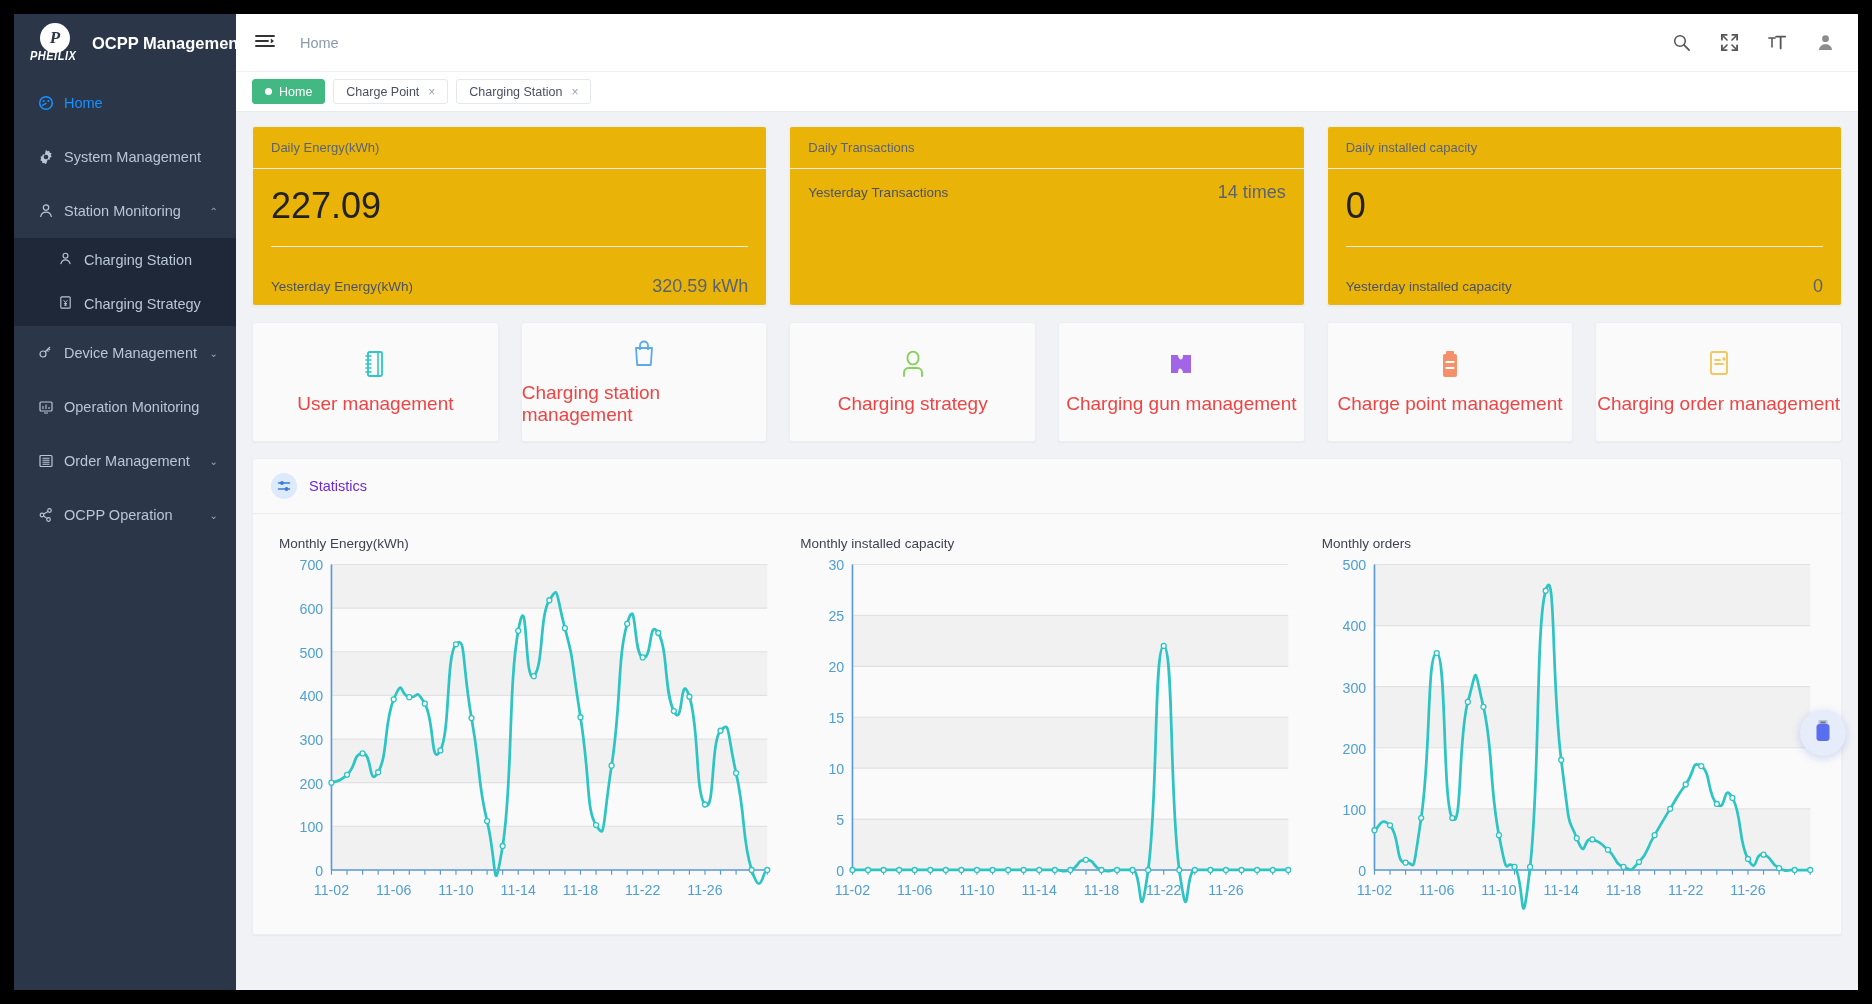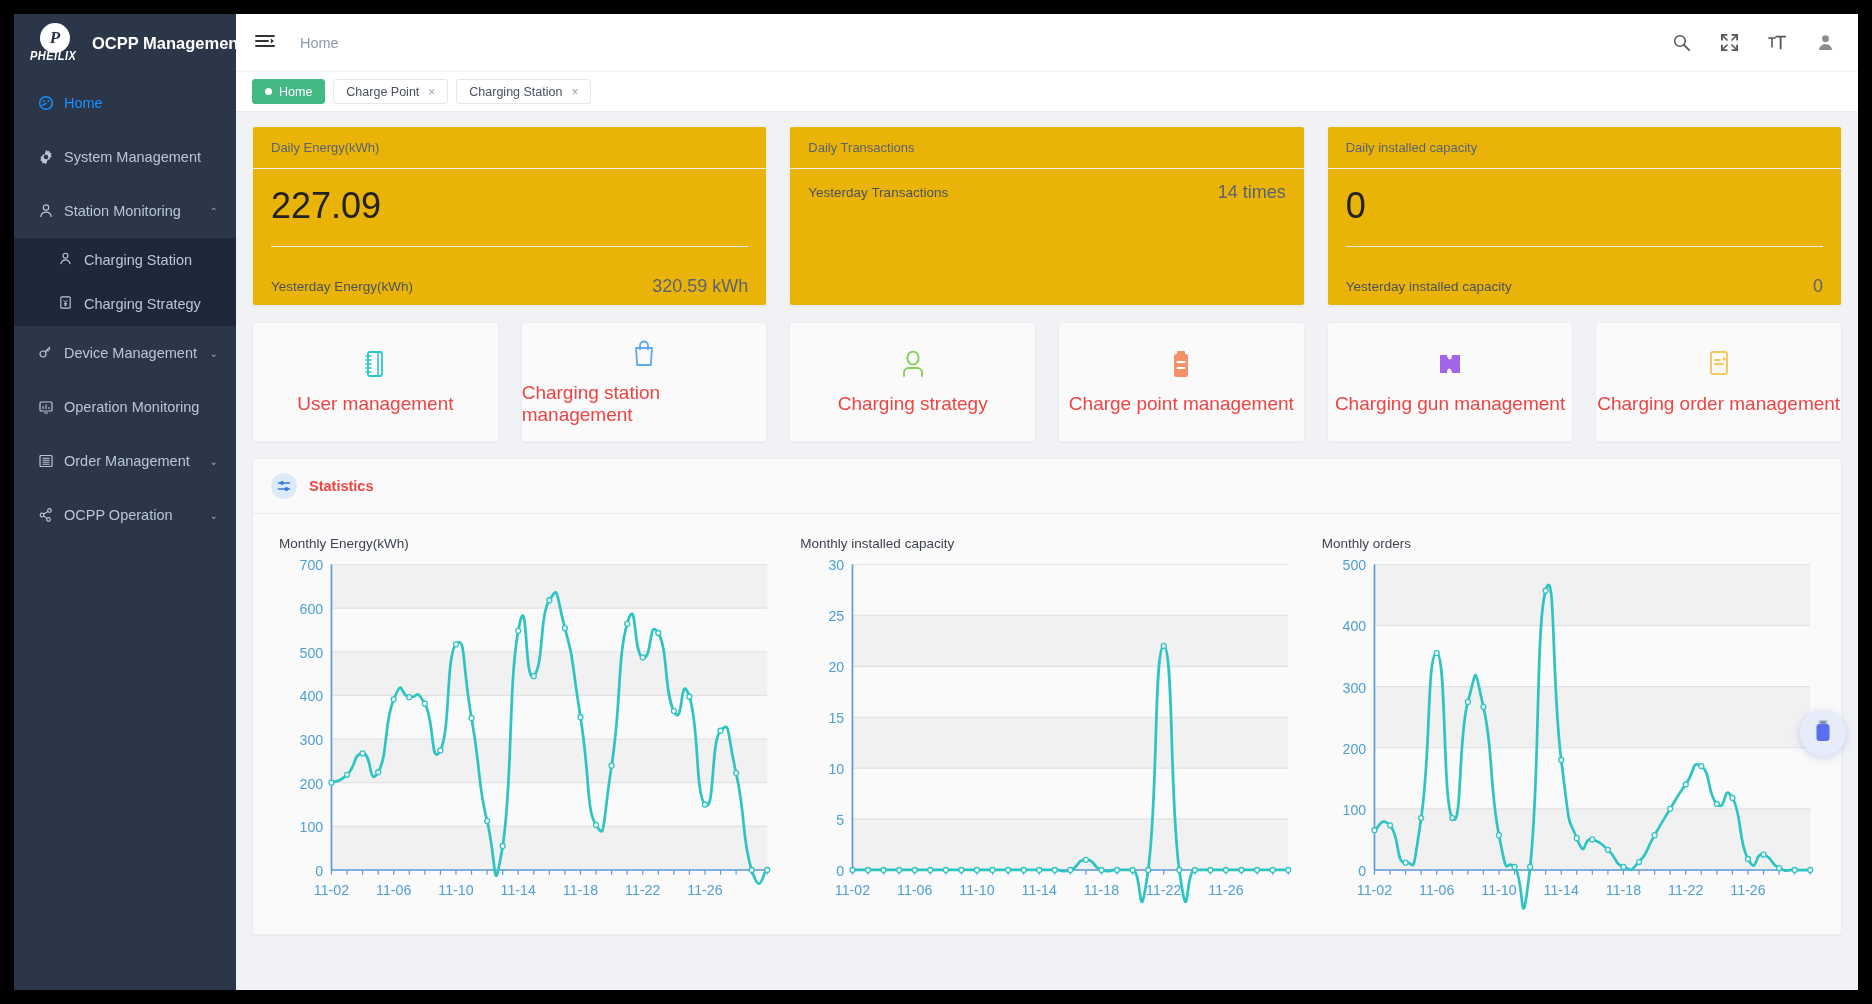--- a/index.html
+++ b/index.html
@@ -163,21 +163,21 @@
     overflow: hidden;
   }
   .panel-head {
     display: flex; align-items: center; gap: 12px;
     padding: 14px 18px; border-bottom: 1px solid #ececec;
   }
   .panel-head .ph-badge {
     width: 26px; height: 26px; border-radius: 50%;
     background: #ddeafc; display:flex; align-items:center; justify-content:center;
   }
-  .panel-head .ph-title { font-size: 14.5px; color: #ef4444; font-weight: bold; }
+  .panel-head .ph-title { font-size: 14.5px; color: #6d28d9; }
   .charts { display: flex; padding: 16px 12px 24px 12px; }
   .chart-box { flex: 1; min-width: 0; padding: 0 12px; }
   .chart-title { font-size: 13.5px; color: #3d4450; margin: 6px 0 4px 2px; }
   .chart-svg { width: 100%; display: block; }
 
   .axis-label { font-size: 12px; fill: #4f9fd4; font-family: "Liberation Sans", sans-serif; }
 
   
   .float-btn {
     position: absolute; right: 12px; top: 598px;
@@ -417,35 +417,35 @@
           <span class="tile-icon">
             <svg width="28" height="30" viewBox="0 0 28 30">
                 <ellipse cx="14" cy="9" rx="5.6" ry="6.4" fill="none" stroke="#86d15a" stroke-width="1.9"></ellipse>
                 <path d="M5 27v-3.5a4.5 4.5 0 014.5-4.5h9a4.5 4.5 0 014.5 4.5V27" fill="none" stroke="#86d15a" stroke-width="1.9" stroke-linecap="round"></path>
               </svg>
           </span>
           <span class="tile-label">Charging strategy</span>
         </div>
         <div class="tile">
           <span class="tile-icon">
+            <svg width="30" height="30" viewBox="0 0 30 30">
+                <path d="M5 6h7c0 3 2 4.5 3 4.5S17 9 17 6h8v18h-8c0-3-2-4.5-3-4.5S12 21 12 24H5z" fill="#a365e8"></path>
+              </svg>
+          </span>
+          <span class="tile-label">Charging gun management</span>
+        </div>
+        <div class="tile">
+          <span class="tile-icon">
             <svg width="28" height="30" viewBox="0 0 28 30">
                 <rect x="10" y="2" width="8" height="4" rx="1" fill="#f4906a"></rect>
                 <rect x="7" y="5" width="14" height="23" rx="2" fill="#f4906a"></rect>
                 <path d="M10.5 13h7M10.5 19h7" stroke="#fff" stroke-width="2.2" stroke-linecap="round"></path>
               </svg>
           </span>
           <span class="tile-label">Charge point management</span>
-        </div>
-        <div class="tile">
-          <span class="tile-icon">
-            <svg width="30" height="30" viewBox="0 0 30 30">
-                <path d="M5 6h7c0 3 2 4.5 3 4.5S17 9 17 6h8v18h-8c0-3-2-4.5-3-4.5S12 21 12 24H5z" fill="#a365e8"></path>
-              </svg>
-          </span>
-          <span class="tile-label">Charging gun management</span>
         </div>
         <div class="tile">
           <span class="tile-icon">
             <svg width="28" height="30" viewBox="0 0 28 30">
                 <rect x="6" y="3" width="16" height="22" rx="2" fill="none" stroke="#f2c75c" stroke-width="1.9"></rect>
                 <path d="M10 11h5M10 15h8" stroke="#f2c75c" stroke-width="1.8" stroke-linecap="round"></path>
                 <circle cx="19" cy="10" r="1.7" fill="#f2c75c"></circle>
               </svg>
           </span>
           <span class="tile-label">Charging order management</span>

